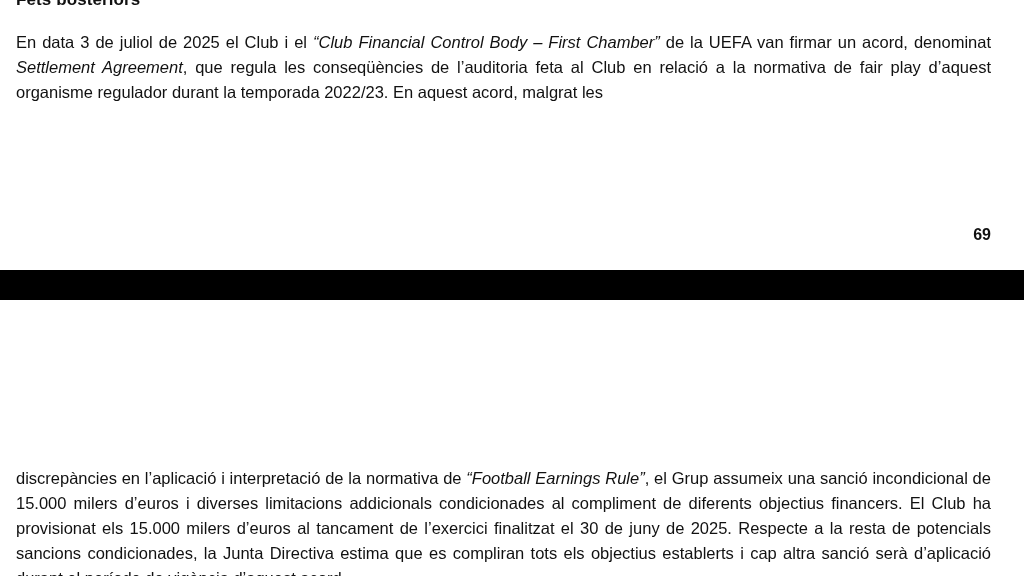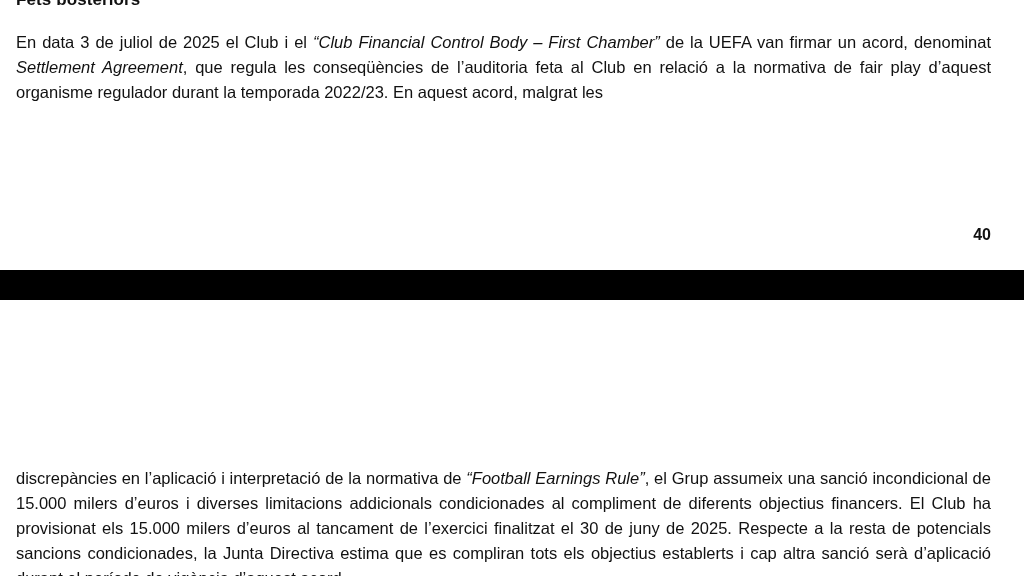--- a/index.html
+++ b/index.html
@@ -92,21 +92,21 @@
 </head>
 <body>
 
 <div class="page">
 
   <div class="top-fragment">
     <div class="cut-heading">Fets posteriors</div>
 
     <div class="para para-top"><span>En data 3 de juliol de 2025 el Club i el </span><em>“Club Financial Control Body – First Chamber”</em><span> de la UEFA van firmar un acord, denominat </span><em>Settlement Agreement</em><span>, que regula les conseqüències de l’auditoria feta al Club en relació a la normativa de fair play d’aquest organisme regulador durant la temporada 2022/23. En aquest acord, malgrat les</span></div>
 
-    <div class="page-number">40</div>
+    <div class="page-number">69</div>
   </div>
 
   <div class="separator-band"></div>
 
   <div class="bottom-fragment">
     <div class="para para-bottom"><span>discrepàncies en l’aplicació i interpretació de la normativa de </span><em>“Football Earnings Rule”</em><span>,  el Grup assumeix una sanció incondicional de 15.000 milers d’euros i diverses limitacions addicionals condicionades al compliment de diferents objectius financers. El Club ha provisionat els 15.000 milers d’euros al tancament de l’exercici finalitzat el 30 de juny de 2025. Respecte a la resta de potencials sancions condicionades, la Junta Directiva estima que es compliran tots els objectius establerts i cap altra sanció serà d’aplicació durant el període de vigència d’aquest acord.</span></div>
   </div>
 
 </div>
 

